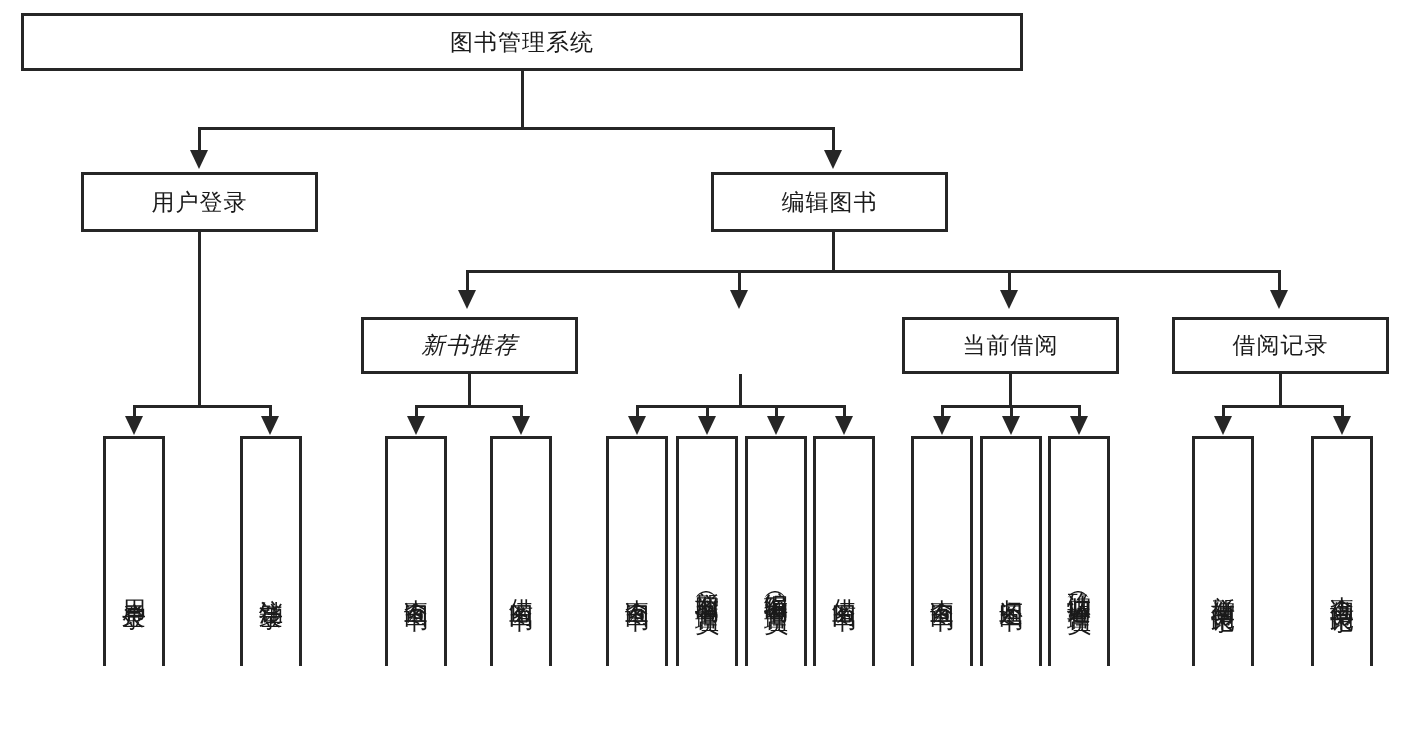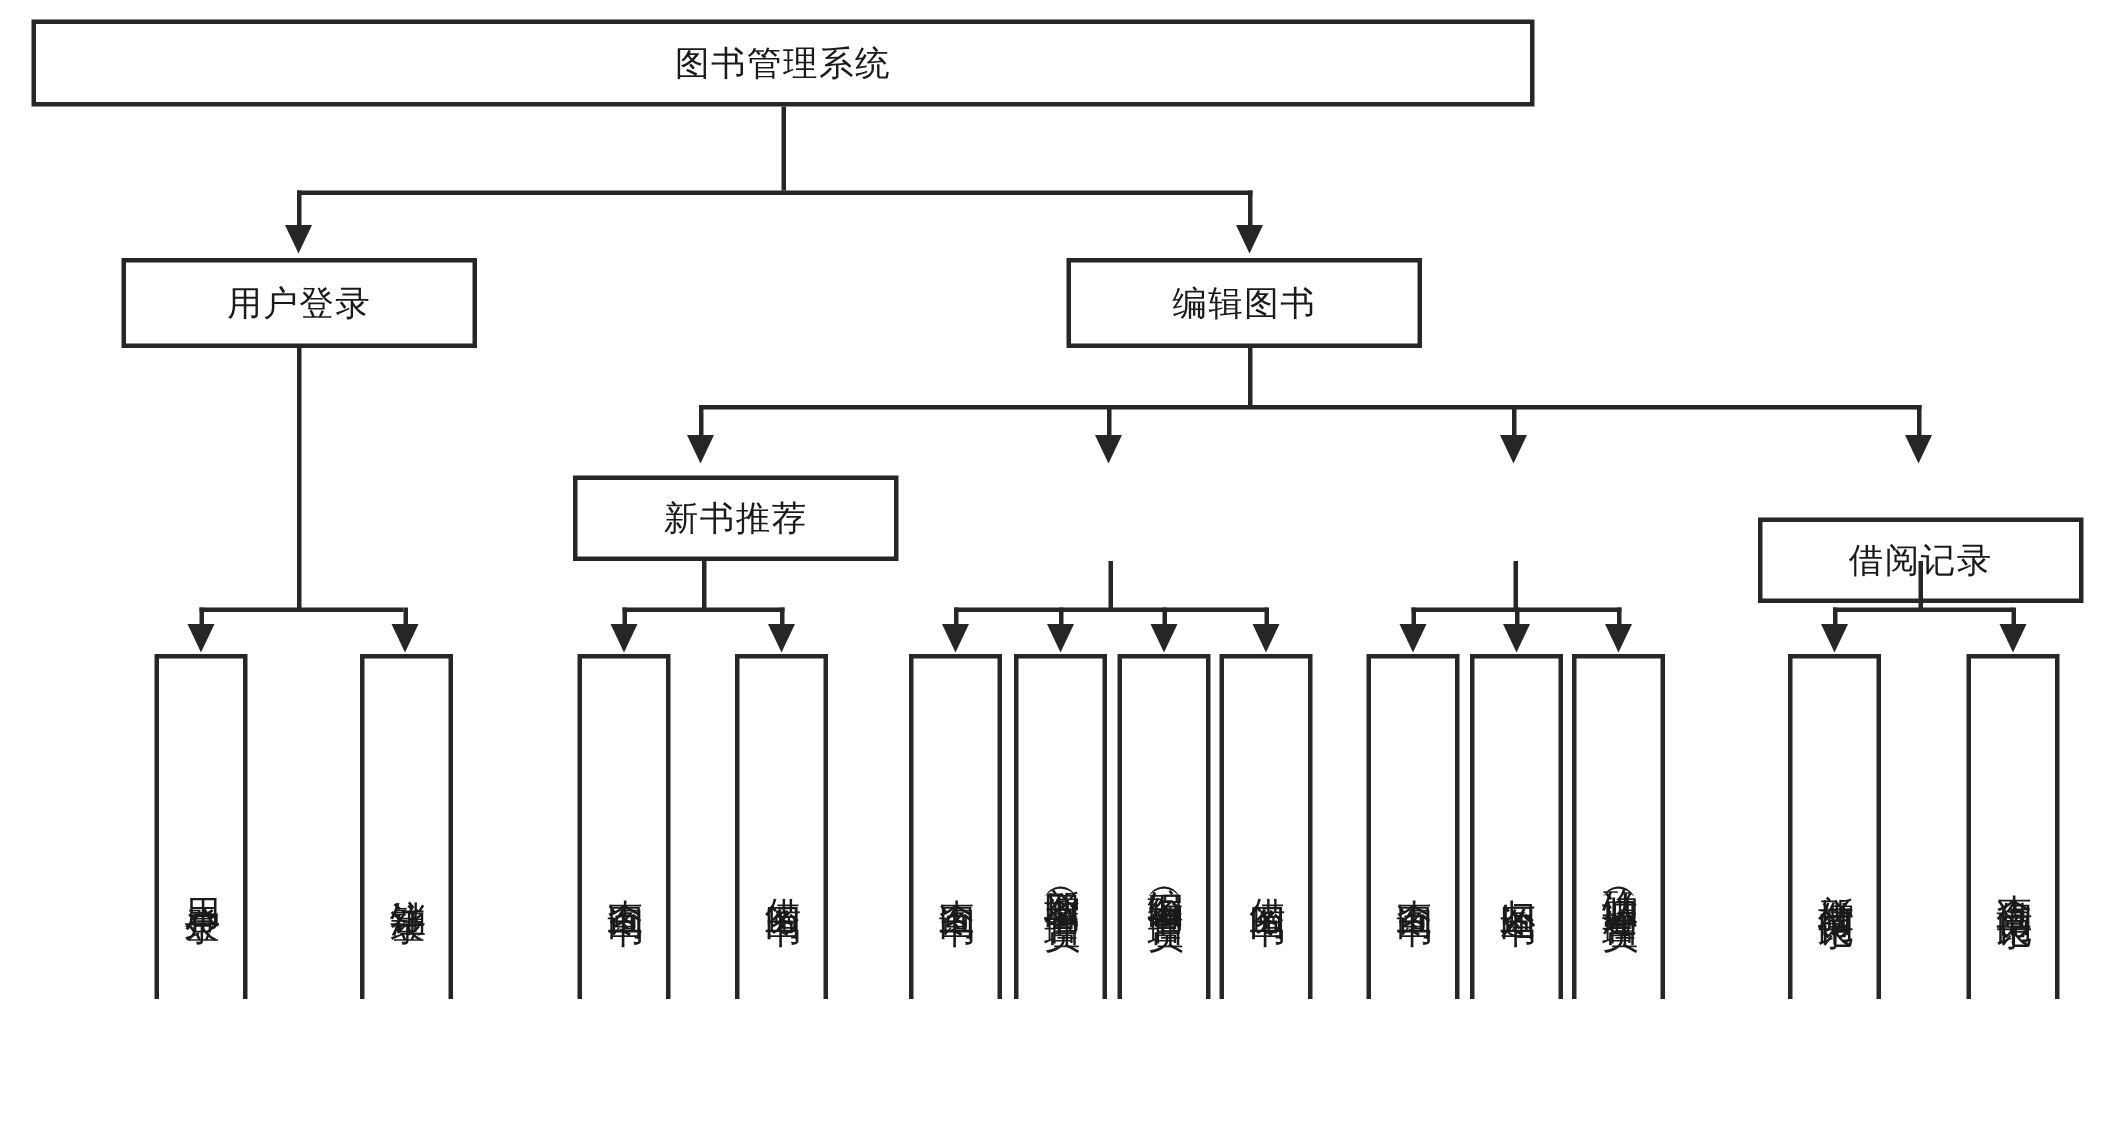--- a/index.html
+++ b/index.html
@@ -112,27 +112,30 @@
   <div class="edge h" style="left:466px; top:270px; width:815px;"></div>
   <div class="edge v" style="left:466px; top:270px; height:22px;"></div>
   <div class="arrow" style="left:458px; top:290px;"></div>
   <div class="edge v" style="left:738px; top:270px; height:22px;"></div>
   <div class="arrow" style="left:730px; top:290px;"></div>
   <div class="edge v" style="left:1008px; top:270px; height:22px;"></div>
   <div class="arrow" style="left:1000px; top:290px;"></div>
   <div class="edge v" style="left:1278px; top:270px; height:22px;"></div>
   <div class="arrow" style="left:1270px; top:290px;"></div>
 
-  <div class="node" style="left:382px; top:317px; width:217px; height:57px;">
+  <div class="node" style="left:361px; top:317px; width:217px; height:57px;font-style:italic;">
     <span class="label">新书推荐</span>
   </div>
 
 
-
-  <div class="node" style="left:1172px; top:317px; width:217px; height:57px;margin-top:28px;">
+  <div class="node" style="left:902px; top:317px; width:217px; height:57px;">
+    <span class="label">当前借阅</span>
+  </div>
+
+  <div class="node" style="left:1172px; top:317px; width:217px; height:57px;">
     <span class="label">借阅记录</span>
   </div>
 
   <div class="edge v" style="left:468px; top:374px; height:33px;"></div>
   <div class="edge h" style="left:415px; top:405px; width:108px;"></div>
   <div class="edge v" style="left:415px; top:405px; height:14px;"></div>
   <div class="arrow" style="left:407px; top:416px;"></div>
   <div class="edge v" style="left:520px; top:405px; height:14px;"></div>
   <div class="arrow" style="left:512px; top:416px;"></div>
 

